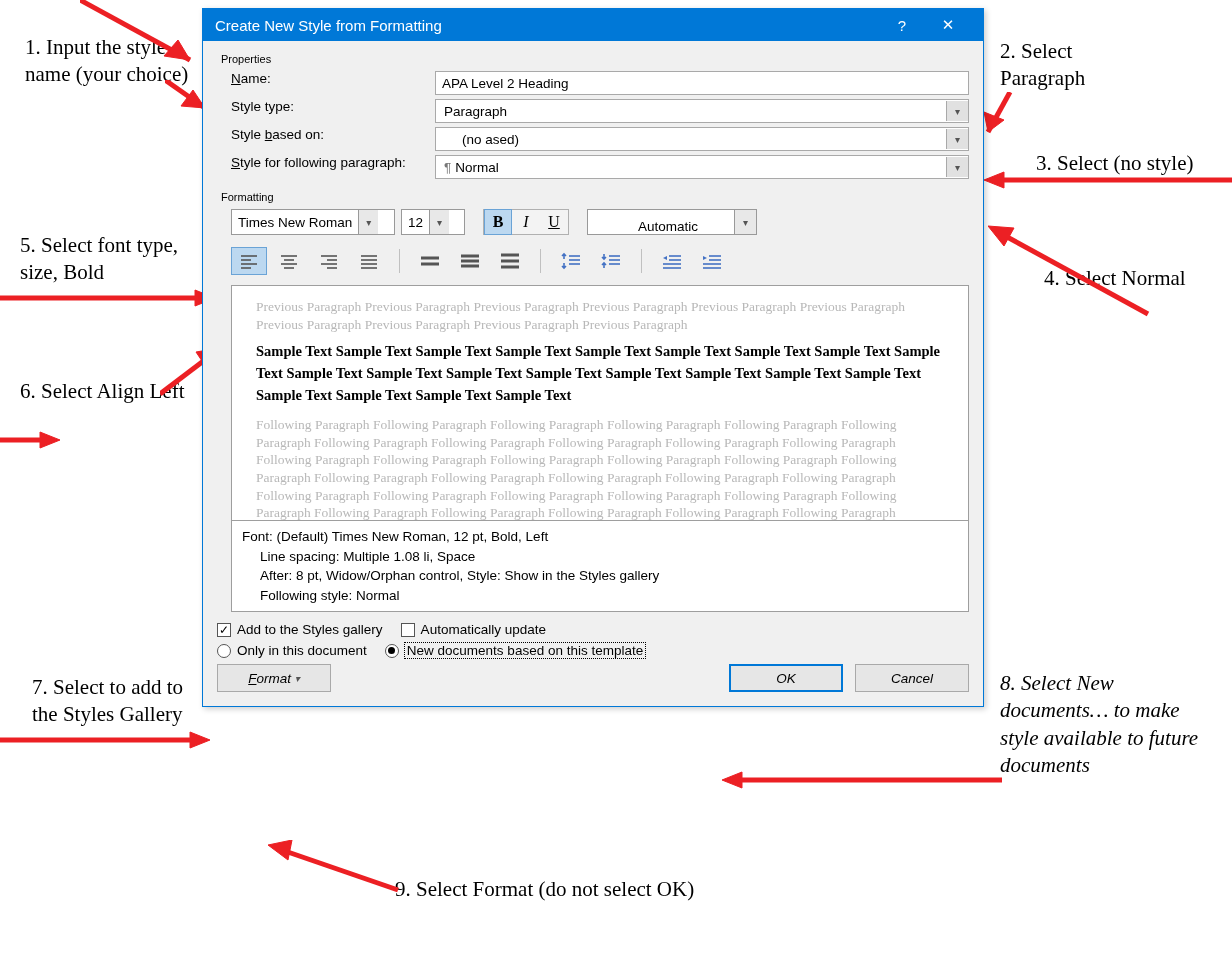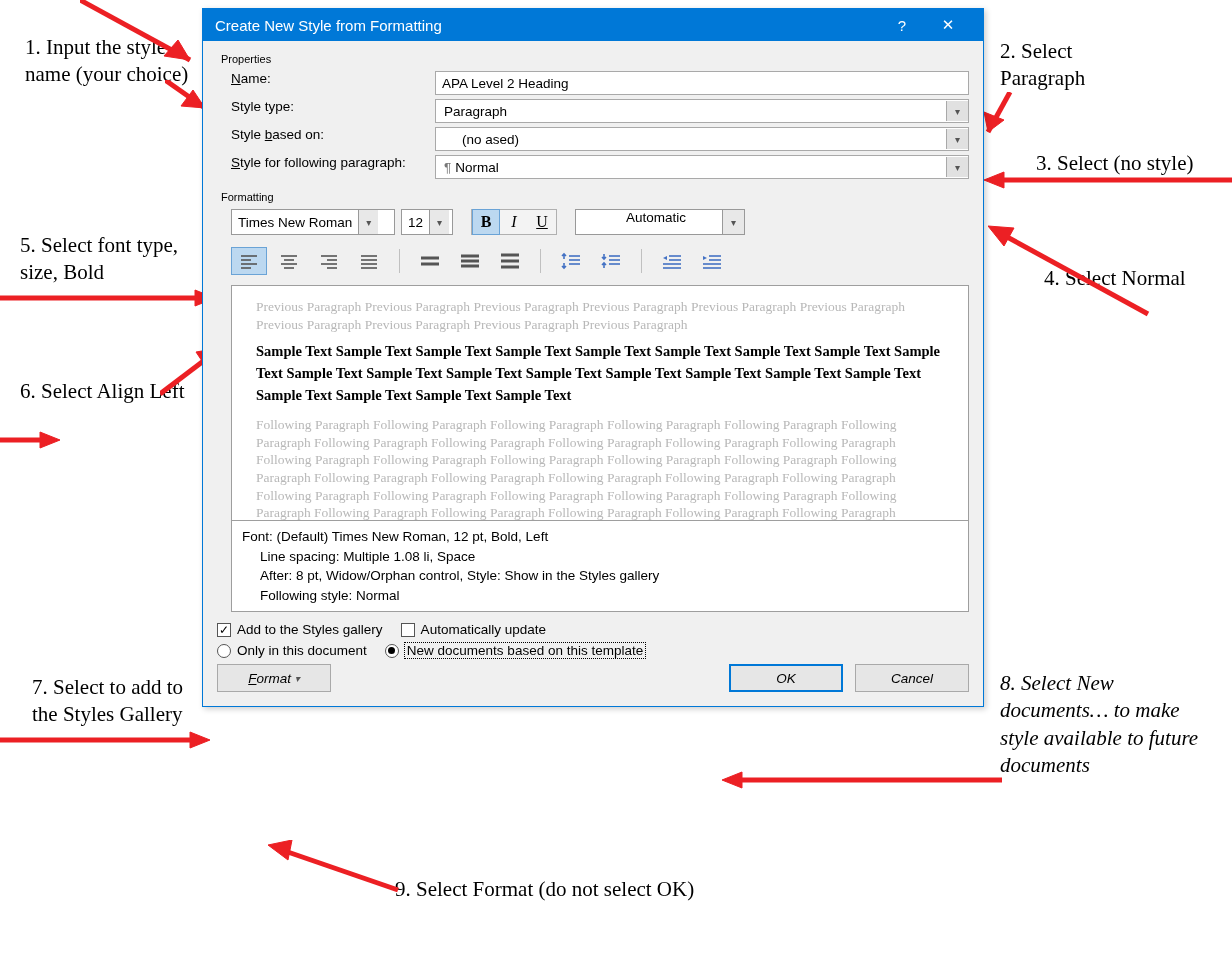--- a/index.html
+++ b/index.html
@@ -127,21 +127,21 @@
     }
     .fmt-btn-group {
       display: flex;
       border: 1px solid #b0b0b0;
       background: #f3f3f3;
       align-items: center;
       height: 26px;
     }
     .color-drop {
       display: inline-flex;
-      align-items: flex-start;
+      align-items: flex-end;
       border: 1px solid #999;
       background: #fff;
       height: 26px;
       padding-left: 14px;
       font-size: 13.5px;
       width: 170px;
     }
     .color-drop .ddbtn {
       width: 22px;
       height: 100%;
@@ -380,21 +380,21 @@
 
     <div class="group-label" style="margin-top:12px">Formatting</div>
 
     <div class="formatting-bar">
       <div class="font-drop" style="width:164px">
         <span>Times New Roman</span>
         <div class="ddbtn">
             <span class="chev">▾</span>
           </div>
       </div>
-      <div class="font-drop" style="width:52px">
+      <div class="font-drop" style="width:64px">
         <span>12</span>
         <div class="ddbtn">
             <span class="chev">▾</span>
           </div>
       </div>
       <div style="width:6px"></div>
       <div class="fmt-btn-group">
         <div class="fmt-btn active" style="font-weight:bold">B</div>
         <div class="fmt-btn" style="font-style:italic">I</div>
         <div class="fmt-btn" style="text-decoration:underline">U</div>

